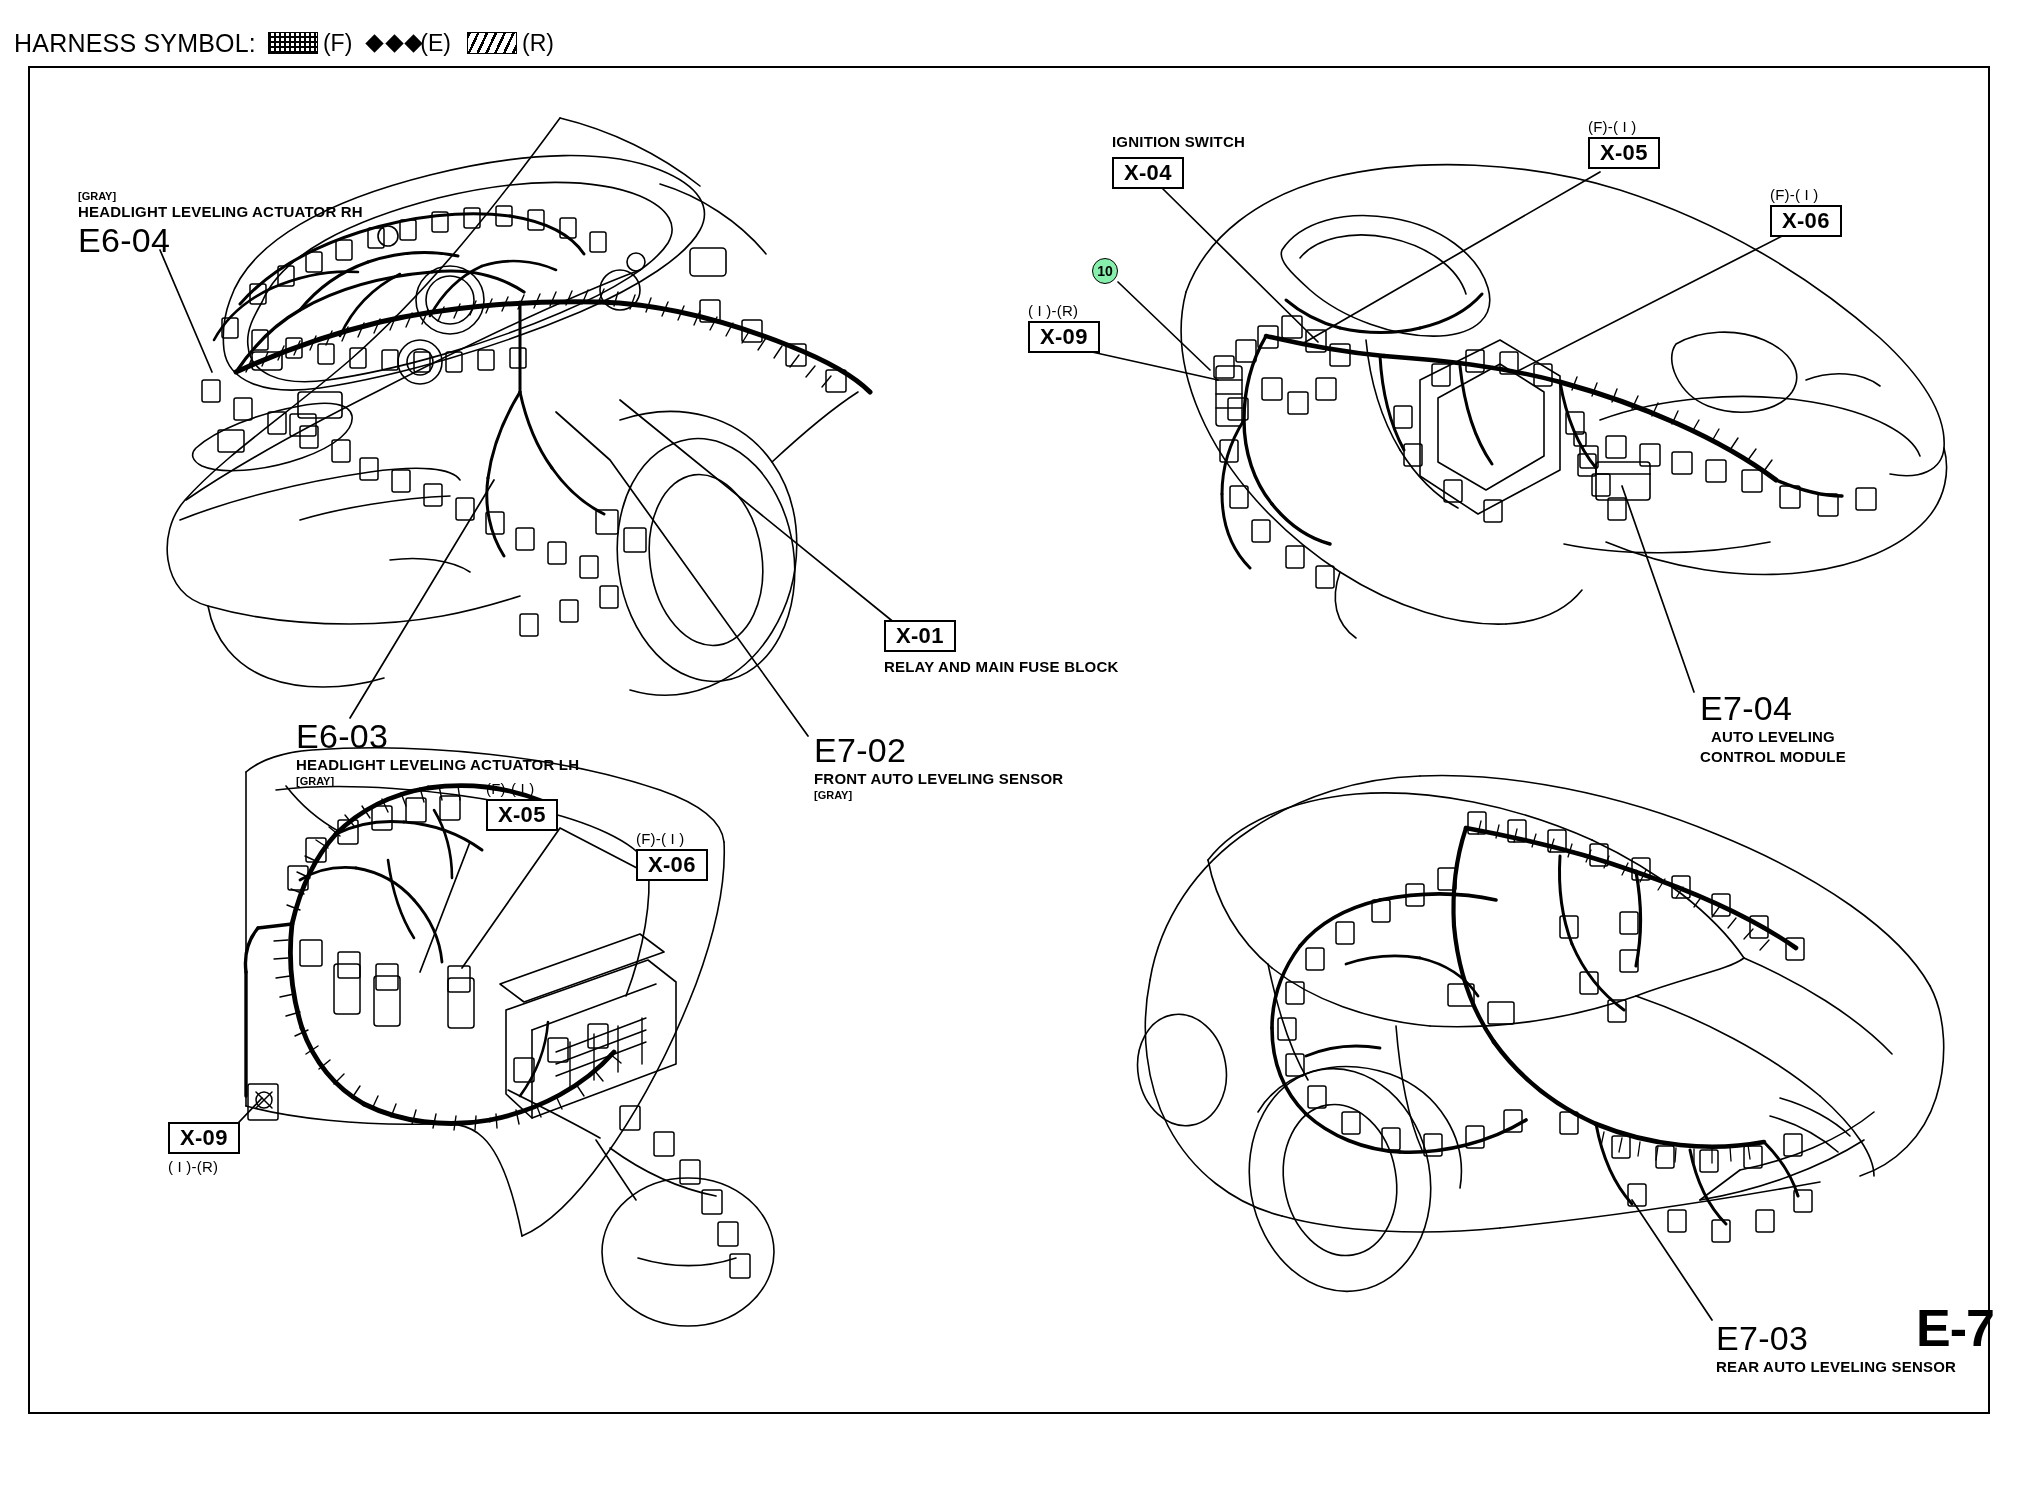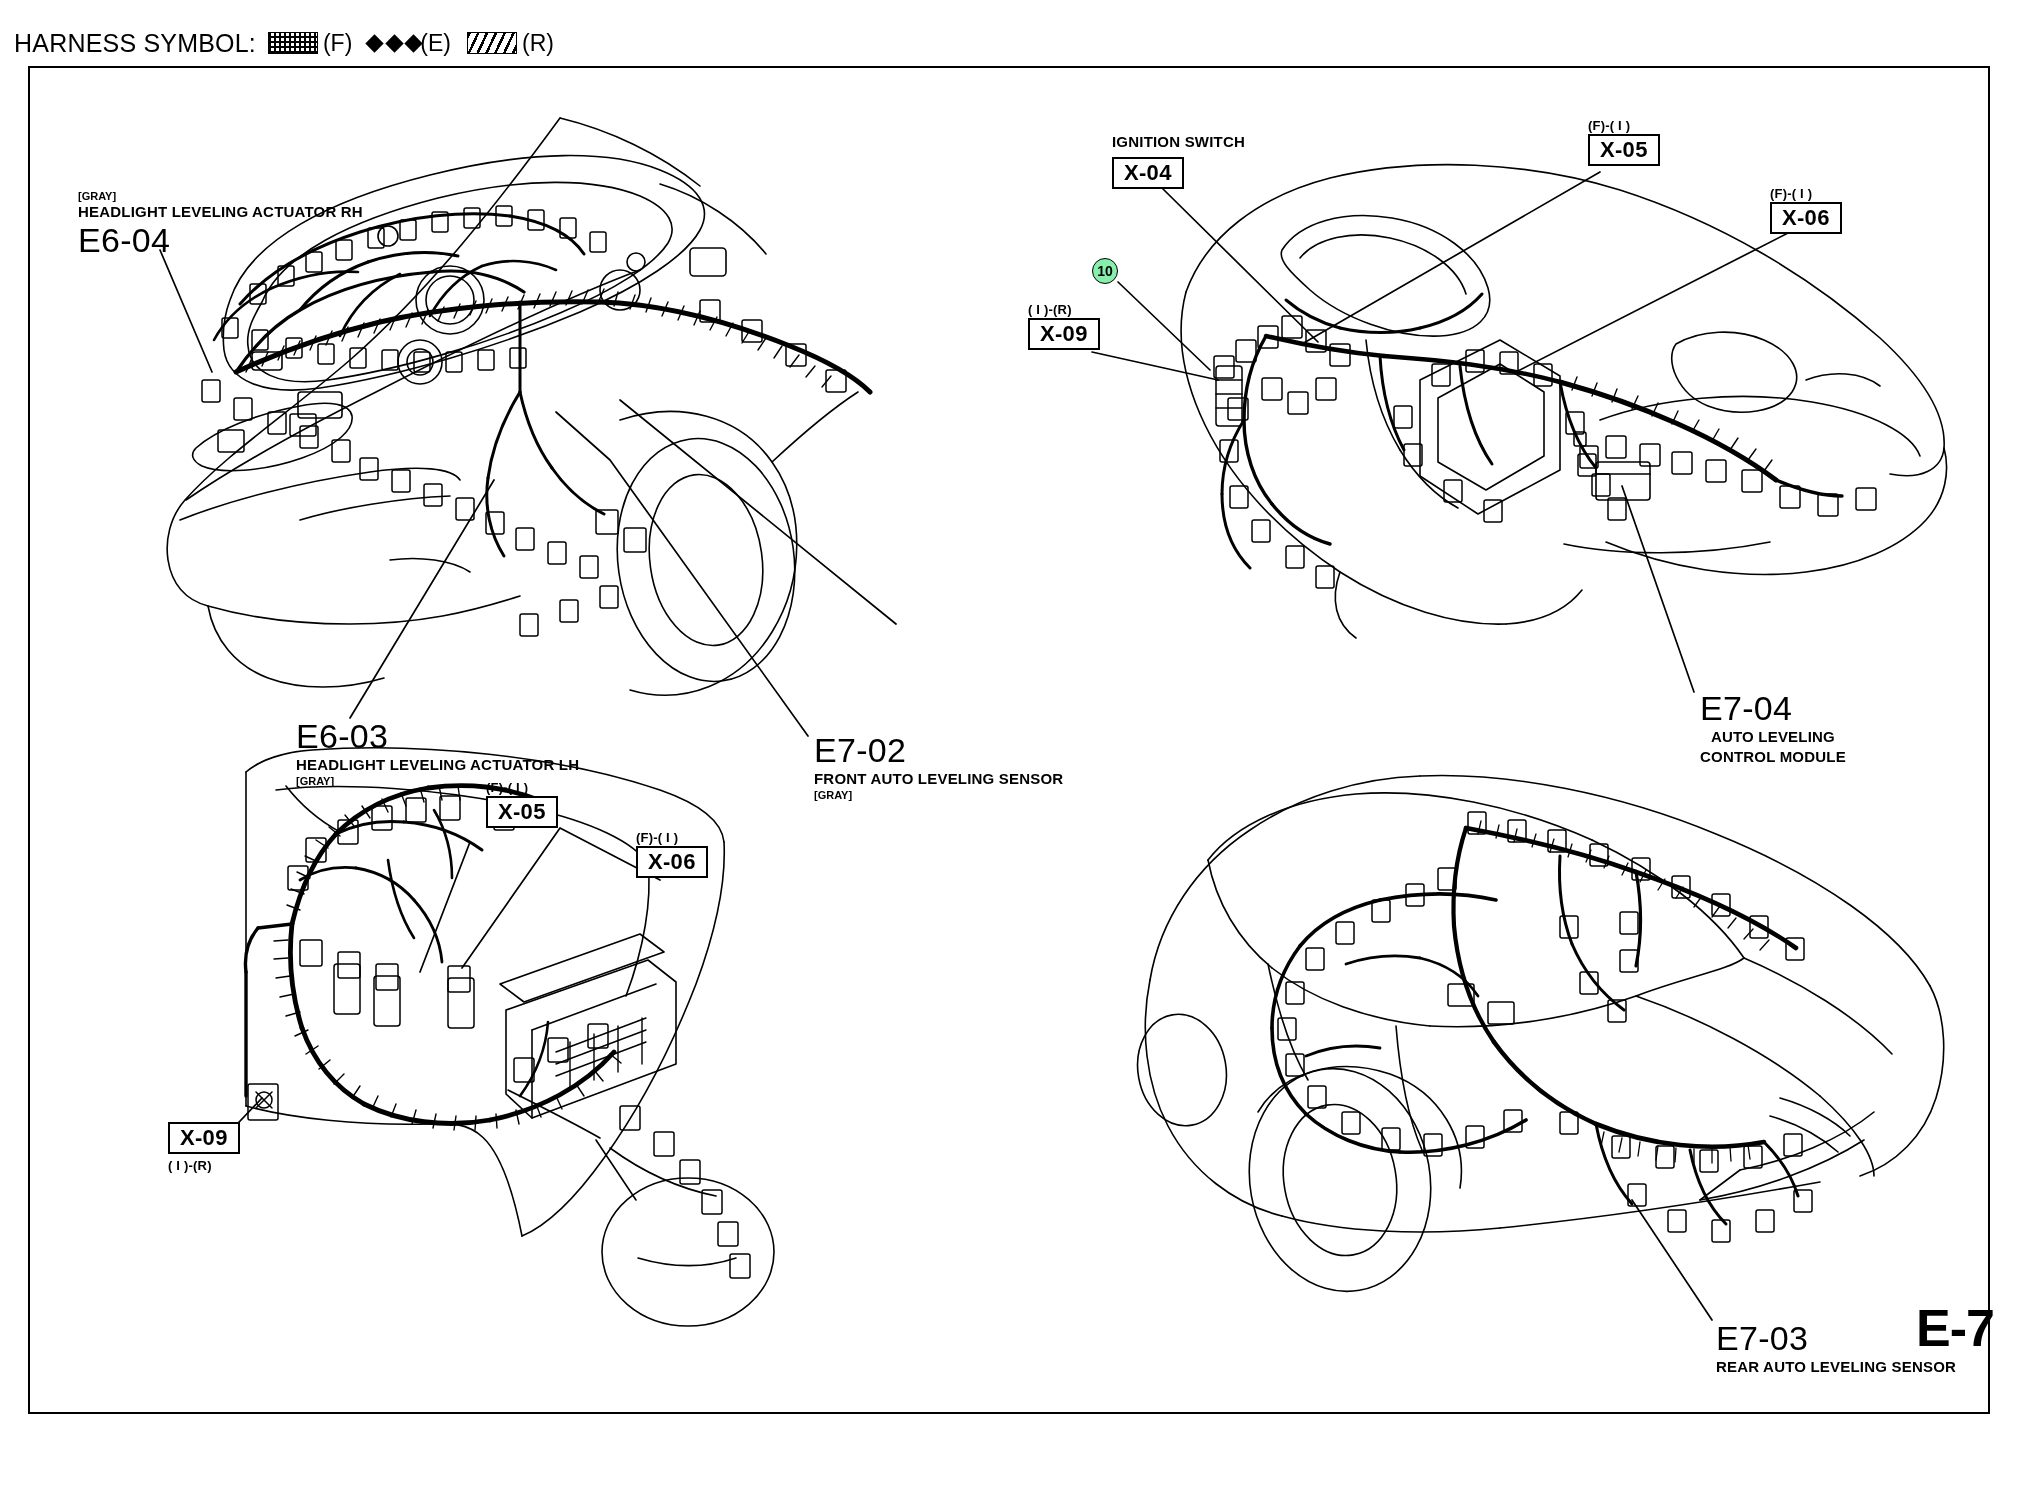--- a/index.html
+++ b/index.html
@@ -104,22 +104,22 @@
     display: inline-block;
     border: 2px solid #000;
     padding: 2px 10px 3px 10px;
     font-size: 22px;
     font-weight: bold;
     letter-spacing: 0.3px;
     background: #fff;
     line-height: 1.05;
   }
   .tiny {
-    font-size: 13px;
-    font-weight: bold;
+    font-size: 15px;
+    font-weight: normal;
     letter-spacing: 0.2px;
     line-height: 1.25;
   }
   .small-cap {
     font-size: 15px;
     font-weight: bold;
     letter-spacing: 0.2px;
     line-height: 1.3;
     text-align: center;
   }
@@ -665,20 +665,24 @@
     <div class="small-cap">HEADLIGHT LEVELING ACTUATOR LH</div>
     <div class="bracket">[GRAY]</div>
   </div>
 
   <div class="callout" style="left:814px; top:732px;">
     <div class="big-code">E7-02</div>
     <div class="small-cap">FRONT AUTO LEVELING SENSOR</div>
     <div class="bracket">[GRAY]</div>
   </div>
 
+  <div class="callout" style="left:884px; top:620px;">
+    <span class="code-box">X-01</span>
+    <div class="small-cap" style="margin-top:5px;">RELAY AND MAIN FUSE BLOCK</div>
+  </div>
 
   <div class="callout" style="left:1112px; top:132px;">
     <div class="small-cap">IGNITION SWITCH</div>
     <div style="margin-top:5px;">
       <span class="code-box">X-04</span>
     </div>
   </div>
 
   <div class="callout" style="left:1588px; top:118px;">
     <div class="tiny">(F)-( I )</div>

